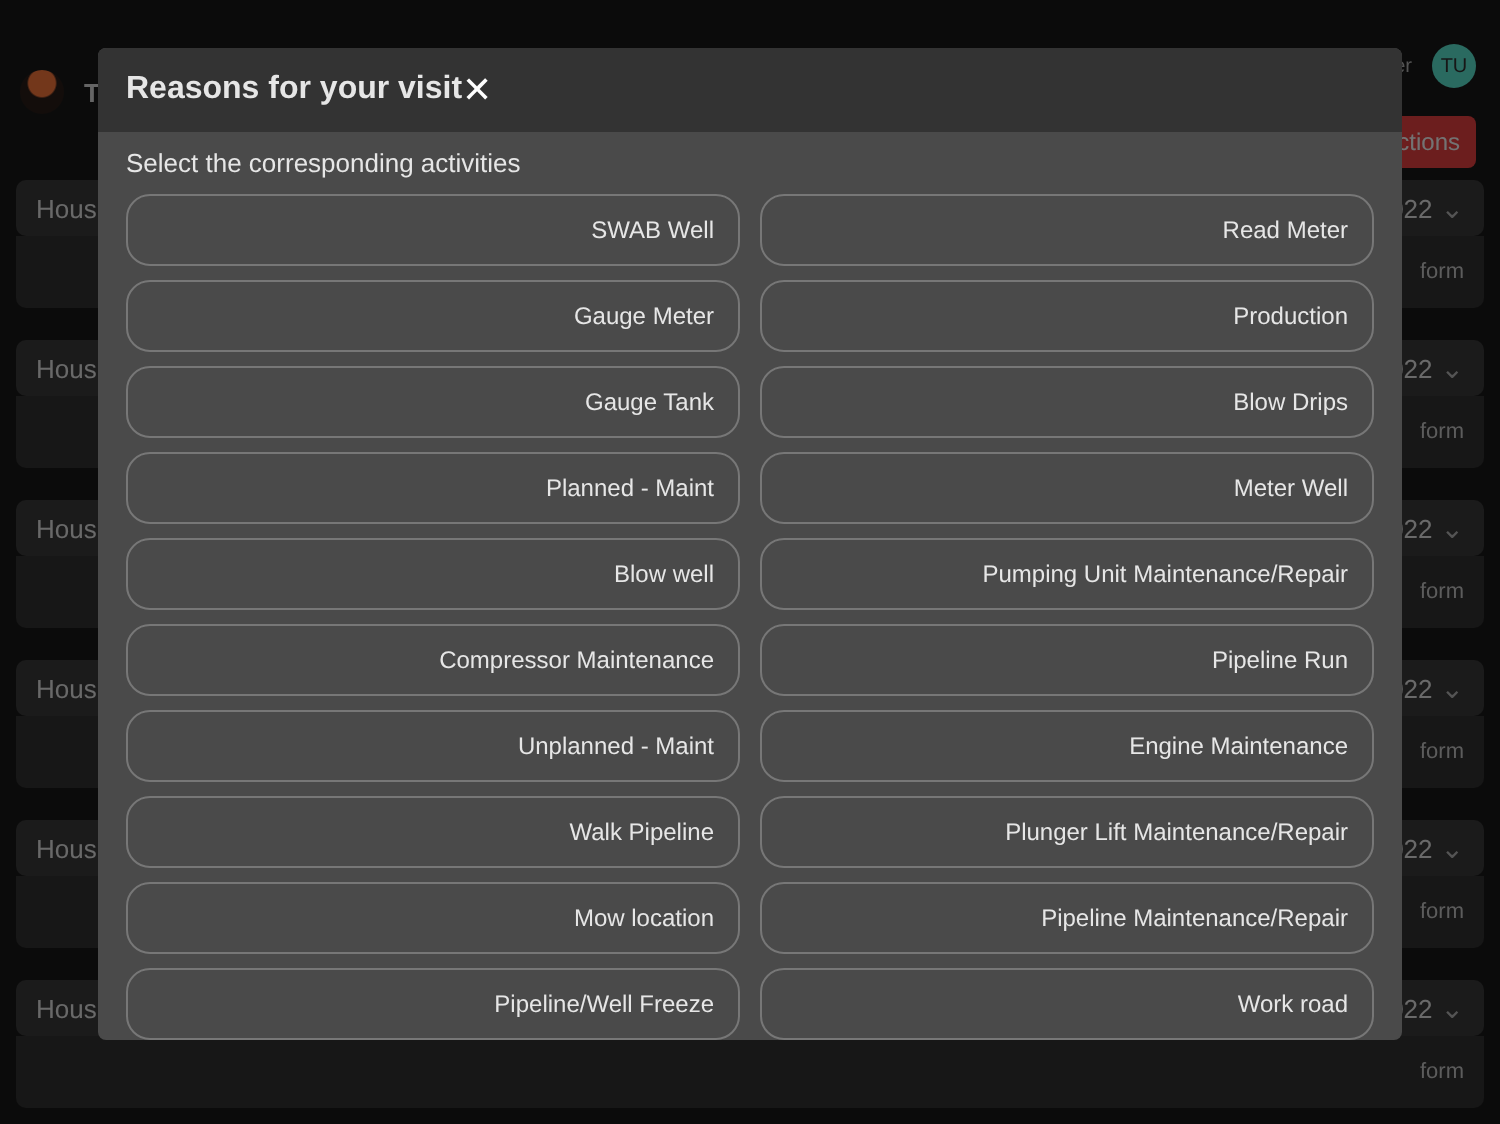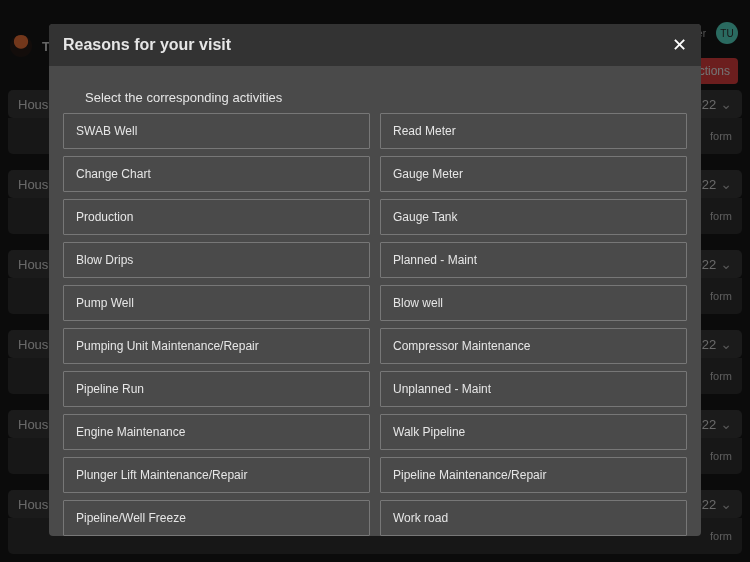--- a/index.html
+++ b/index.html
@@ -101,55 +101,53 @@
       border-radius: 4px;
       color: #e6e6e6;
       display: flex;
       flex-direction: column;
       max-height: 520px;
     }
     .modal-header {
       background: #333;
       padding: 12px 14px;
       display: flex;
-      justify-content: space-between;
       align-items: center;
       border-radius: 4px 4px 0 0;
     }
     .modal-title {
       font-size: 16px;
       font-weight: 600;
     }
     .close-x {
       color: #fff;
       font-size: 18px;
       cursor: pointer;
       line-height: 1;
     }
     .modal-sub {
-      padding: 24px 14px 8px;
+      padding: 8px 14px 8px;
       font-size: 13px;
       font-weight: 500;
-      margin-left: 22px;
     }
     .activities {
       padding: 0 14px;
       display: grid;
       grid-template-columns: 1fr 1fr;
       gap: 7px 10px;
     }
     .activity {
       background: transparent;
       border: 1px solid #777;
-      border-radius: 1px;
+      border-radius: 12px;
       padding: 10px 12px;
       font-size: 12px;
       color: #e6e6e6;
       cursor: pointer;
-      text-align: left;
+      text-align: right;
     }
   </style>
 </head>
 <body>
 
 <div class="bg-layer">
   <div class="top-bar">
     <span></span>
     <div class="right">
       <span>Demo Tender</span>
@@ -225,34 +223,34 @@
   <div class="modal">
     <div class="modal-header">
       <span class="modal-title">Reasons for your visit</span>
       <span class="close-x">✕</span>
     </div>
     <div class="modal-sub">Select the corresponding activities</div>
 
     <div class="activities">
       <button class="activity">SWAB Well</button>
       <button class="activity">Read Meter</button>
-      <button class="activity">Change Chart</button>
       <button class="activity">Gauge Meter</button>
       <button class="activity">Production</button>
       <button class="activity">Gauge Tank</button>
       <button class="activity">Blow Drips</button>
       <button class="activity">Planned - Maint</button>
-      <button class="activity">Pump Well</button>
+      <button class="activity">Meter Well</button>
       <button class="activity">Blow well</button>
       <button class="activity">Pumping Unit Maintenance/Repair</button>
       <button class="activity">Compressor Maintenance</button>
       <button class="activity">Pipeline Run</button>
       <button class="activity">Unplanned - Maint</button>
       <button class="activity">Engine Maintenance</button>
       <button class="activity">Walk Pipeline</button>
       <button class="activity">Plunger Lift Maintenance/Repair</button>
+      <button class="activity">Mow location</button>
       <button class="activity">Pipeline Maintenance/Repair</button>
       <button class="activity">Pipeline/Well Freeze</button>
       <button class="activity">Work road</button>
     </div>
 
   </div>
 </div>
 
 </body></html>

